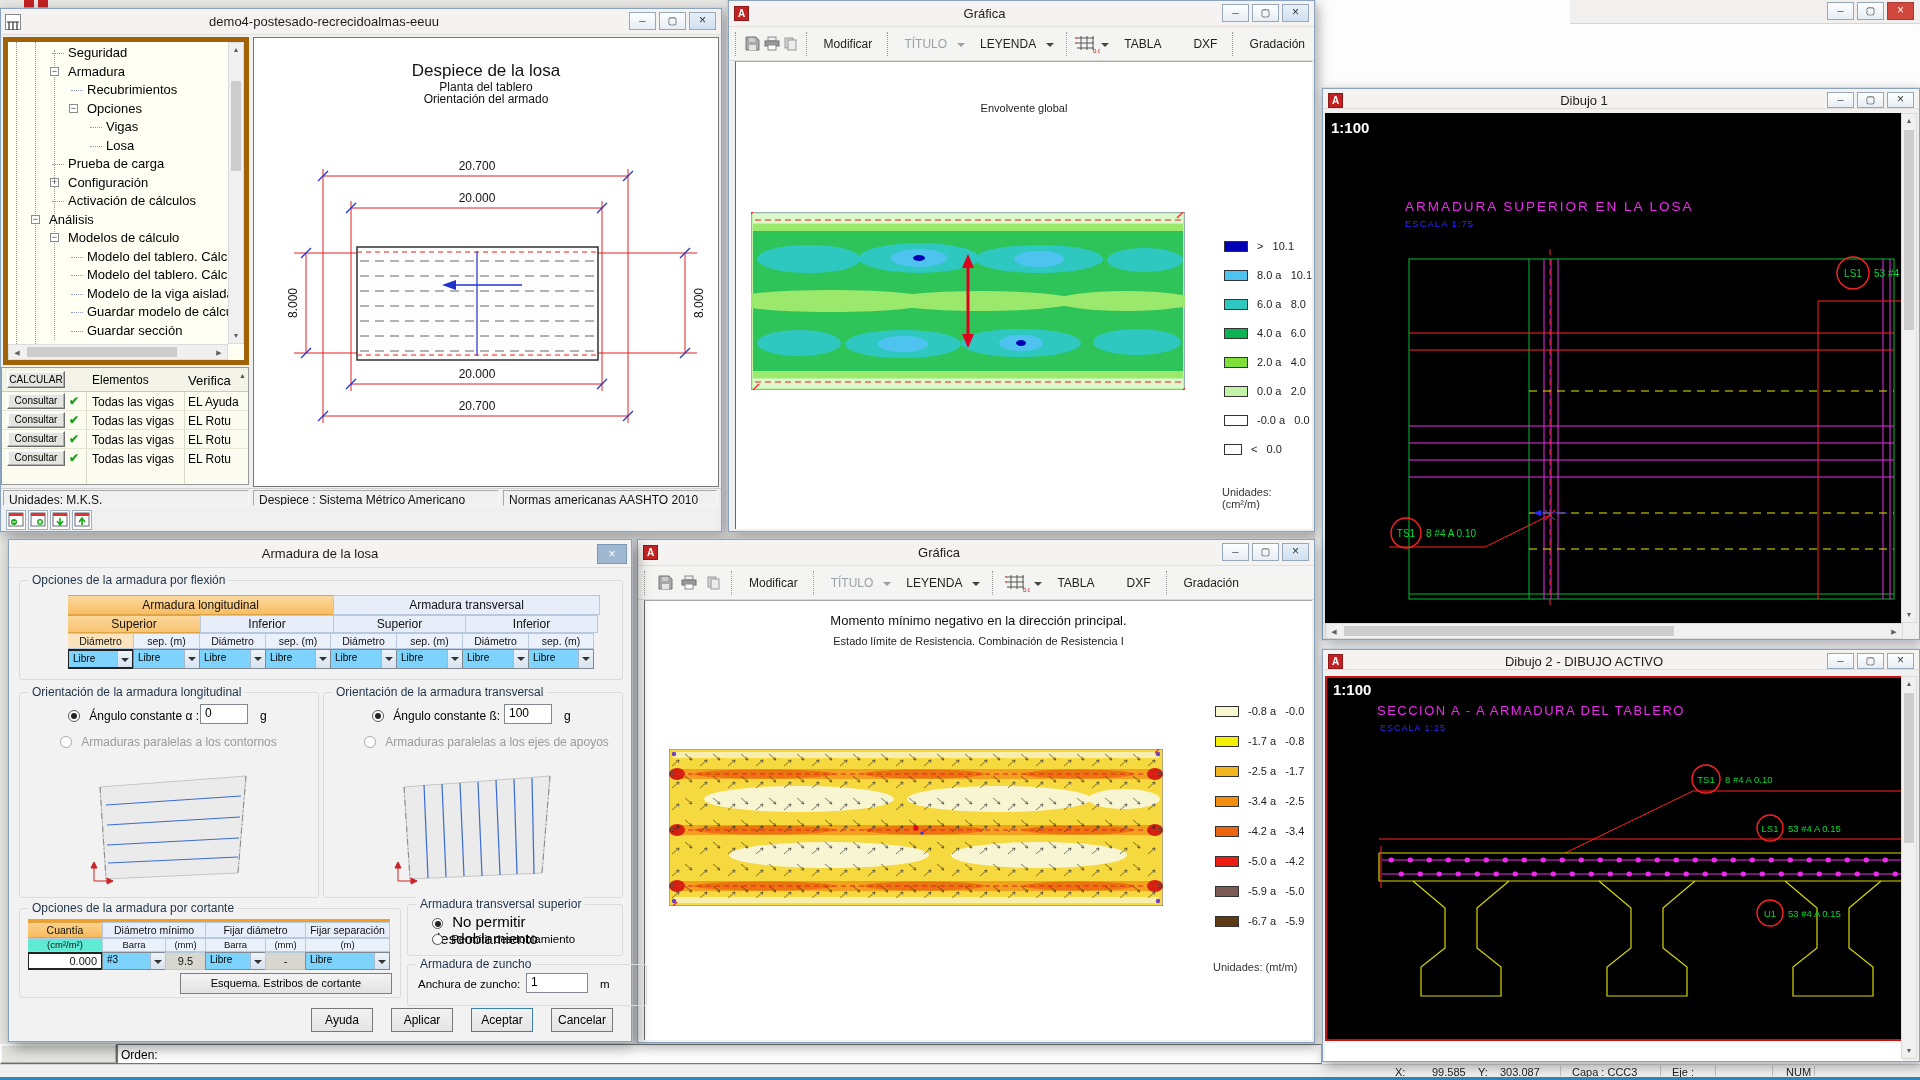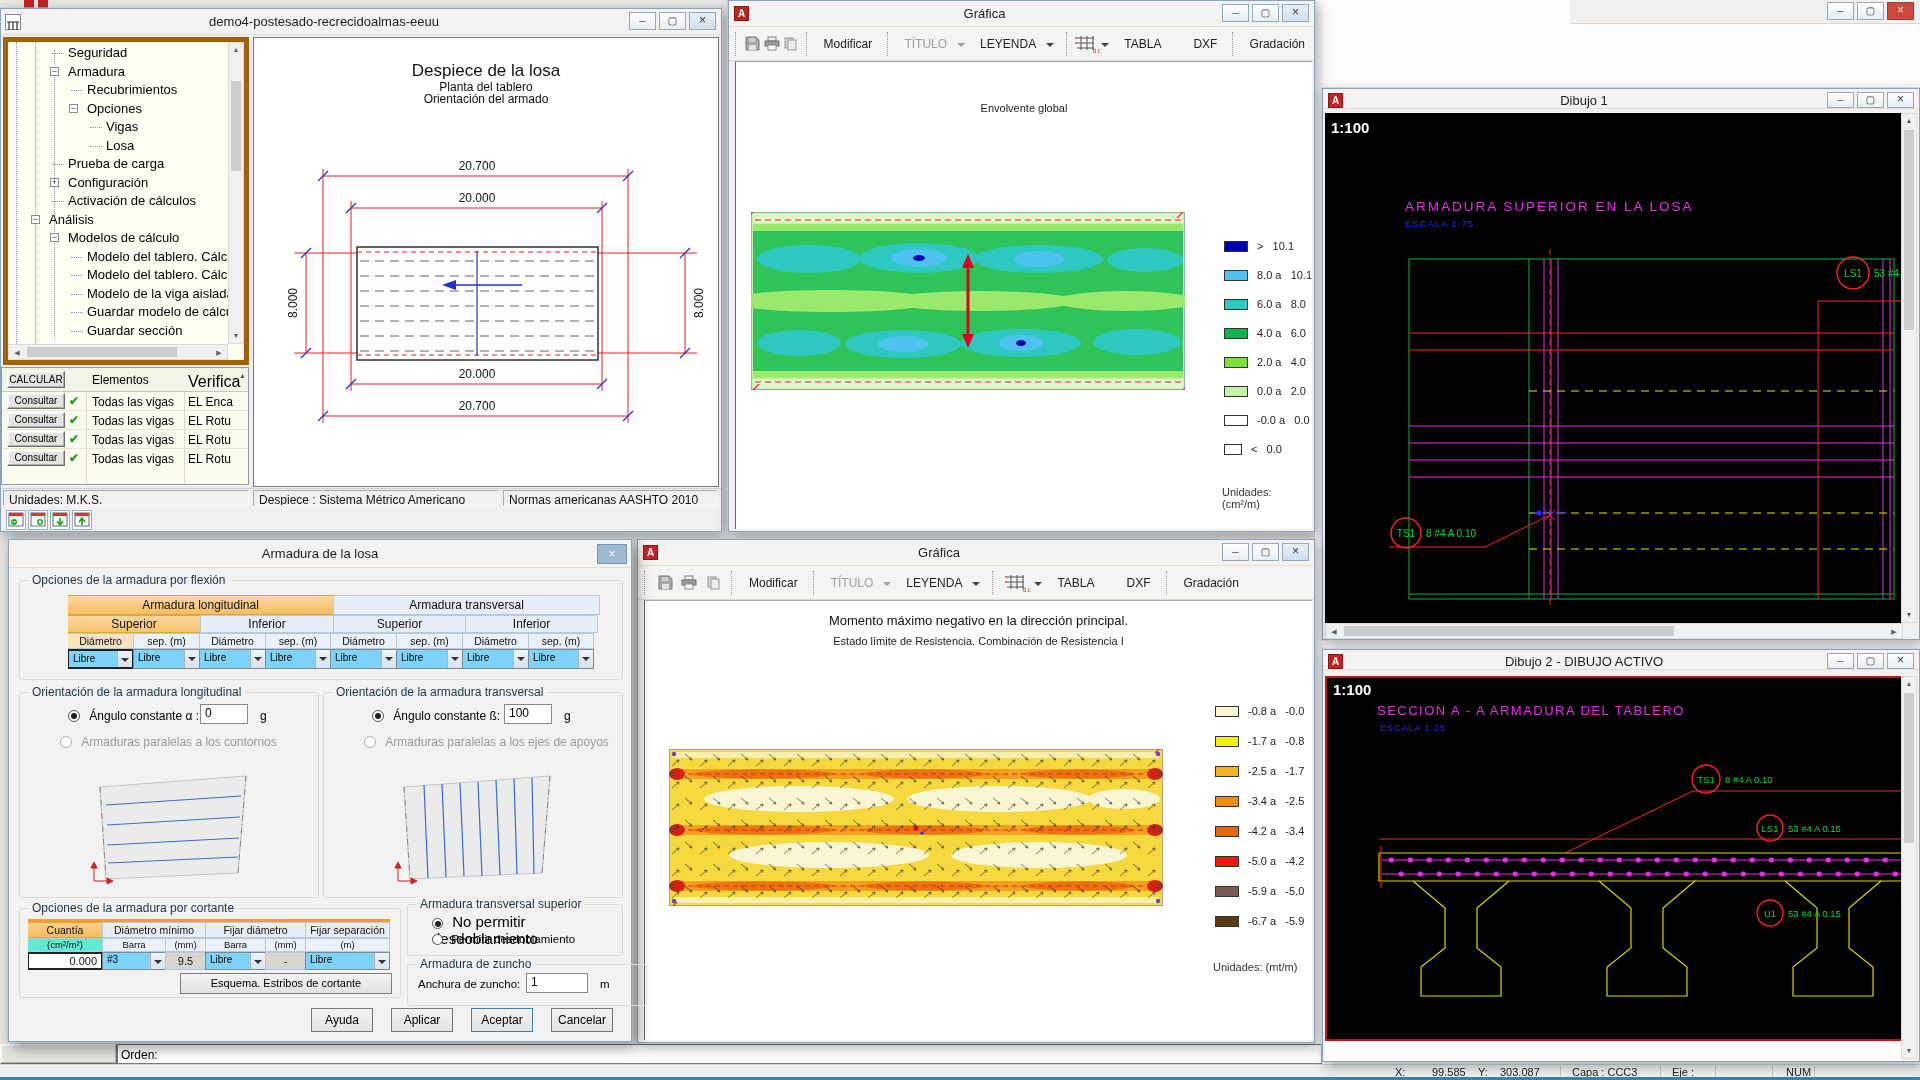--- a/index.html
+++ b/index.html
@@ -153,31 +153,31 @@
         <div class="ar" style="left:2px;width:12px;line-height:15px;">◀</div>
         <div class="thumb" style="top:2px;bottom:2px;left:18px;width:150px;"></div>
         <div class="ar" style="right:2px;width:12px;line-height:15px;">▶</div>
       </div>
     </div>
 
     <div class="abs" style="left:0;top:358px;width:248px;height:118px;background:#fbfbef;border:1px solid #9a9a9a;overflow:hidden;">
       <div class="abs" style="left:0;top:0;right:0;height:24px;background:#f3f3e8;border-bottom:1px solid #c9c9b9;">
         <div class="abs btn3d" style="left:5px;top:3px;width:58px;height:17px;line-height:15px;font-size:10px;">CALCULAR</div>
         <span class="abs" style="left:90px;top:5px;font-size:12px;">Elementos</span>
-        <span class="abs" style="left:186px;top:5px;font-size:16px;">Verifica</span>
+        <span class="abs" style="left:186px;top:5px;font-size:13px;">Verifica</span>
         <span class="abs" style="right:2px;top:4px;font-size:7px;color:#555;">▲</span>
       </div>
       <div class="abs" style="left:0;top:24px;right:0;bottom:0;">
         <div class="abs" style="left:84px;top:0;bottom:0;width:1px;background:#d9d9c6;"></div>
         <div class="abs" style="left:182px;top:0;bottom:0;width:1px;background:#d9d9c6;"></div>
         <div style="position:relative;height:19px;border-bottom:1px solid #e6e6d4;">
           <div class="abs btn3d" style="left:5px;top:1px;width:58px;height:16px;line-height:14px;font-size:10px;">Consultar</div>
           <span class="abs" style="left:67px;top:2px;color:#18a018;font-weight:bold;font-size:12px;">✔</span>
           <span class="abs" style="left:90px;top:3px;font-size:12px;">Todas las vigas</span>
-          <span class="abs" style="left:186px;top:3px;font-size:12px;">EL Enca</span>
+          <span class="abs" style="left:186px;top:3px;font-size:12px;">EL Ayuda</span>
         </div>
         <div style="position:relative;height:19px;border-bottom:1px solid #e6e6d4;">
           <div class="abs btn3d" style="left:5px;top:1px;width:58px;height:16px;line-height:14px;font-size:10px;">Consultar</div>
           <span class="abs" style="left:67px;top:2px;color:#18a018;font-weight:bold;font-size:12px;">✔</span>
           <span class="abs" style="left:90px;top:3px;font-size:12px;">Todas las vigas</span>
           <span class="abs" style="left:186px;top:3px;font-size:12px;">EL Rotu</span>
         </div>
         <div style="position:relative;height:19px;border-bottom:1px solid #e6e6d4;">
           <div class="abs btn3d" style="left:5px;top:1px;width:58px;height:16px;line-height:14px;font-size:10px;">Consultar</div>
           <span class="abs" style="left:67px;top:2px;color:#18a018;font-weight:bold;font-size:12px;">✔</span>
@@ -551,21 +551,21 @@
             <text x="19" y="18" font-size="6" fill="#c00">0.0</text>
           </svg>
       </div>
       <div class="caret"></div>
       <div class="tbtn">TABLA</div>
       <div class="tbtn" style="margin-left:14px;">DXF</div>
       <div class="tsep"></div>
       <div class="tbtn">Gradación</div>
     </div>
     <div class="gpage" style="left:6px;top:60px;right:2px;bottom:2px;">
-      <div class="ptitle" style="top:12px;">Momento máximo negativo en la dirección principal.</div>
+      <div class="ptitle" style="top:12px;">Momento mínimo negativo en la dirección principal.</div>
       <div class="psub" style="top:34px;">Estado límite de Resistencia. Combinación de Resistencia I</div>
       <svg class="abs" style="left:24px;top:148px;" width="494" height="157" viewBox="0 0 494 157">
         <defs>
           <pattern id="vf2" width="28" height="22" patternUnits="userSpaceOnUse">
             <path d="M3,17 L10,11 M10,11 L7.2,11.6 M10,11 L9.4,13.8 M16,5 L23,11 M23,11 L20.2,10.4 M23,11 L21.6,8.2" stroke="#222" stroke-width="0.8" fill="none"></path>
           </pattern>
         </defs>
         <rect x="0" y="0" width="494" height="157" fill="#f6d83f" stroke="#7070b8"></rect>
         <rect x="4" y="3" width="486" height="6" fill="#f8efae"></rect>
         <rect x="4" y="148" width="486" height="6" fill="#f8efae"></rect>

